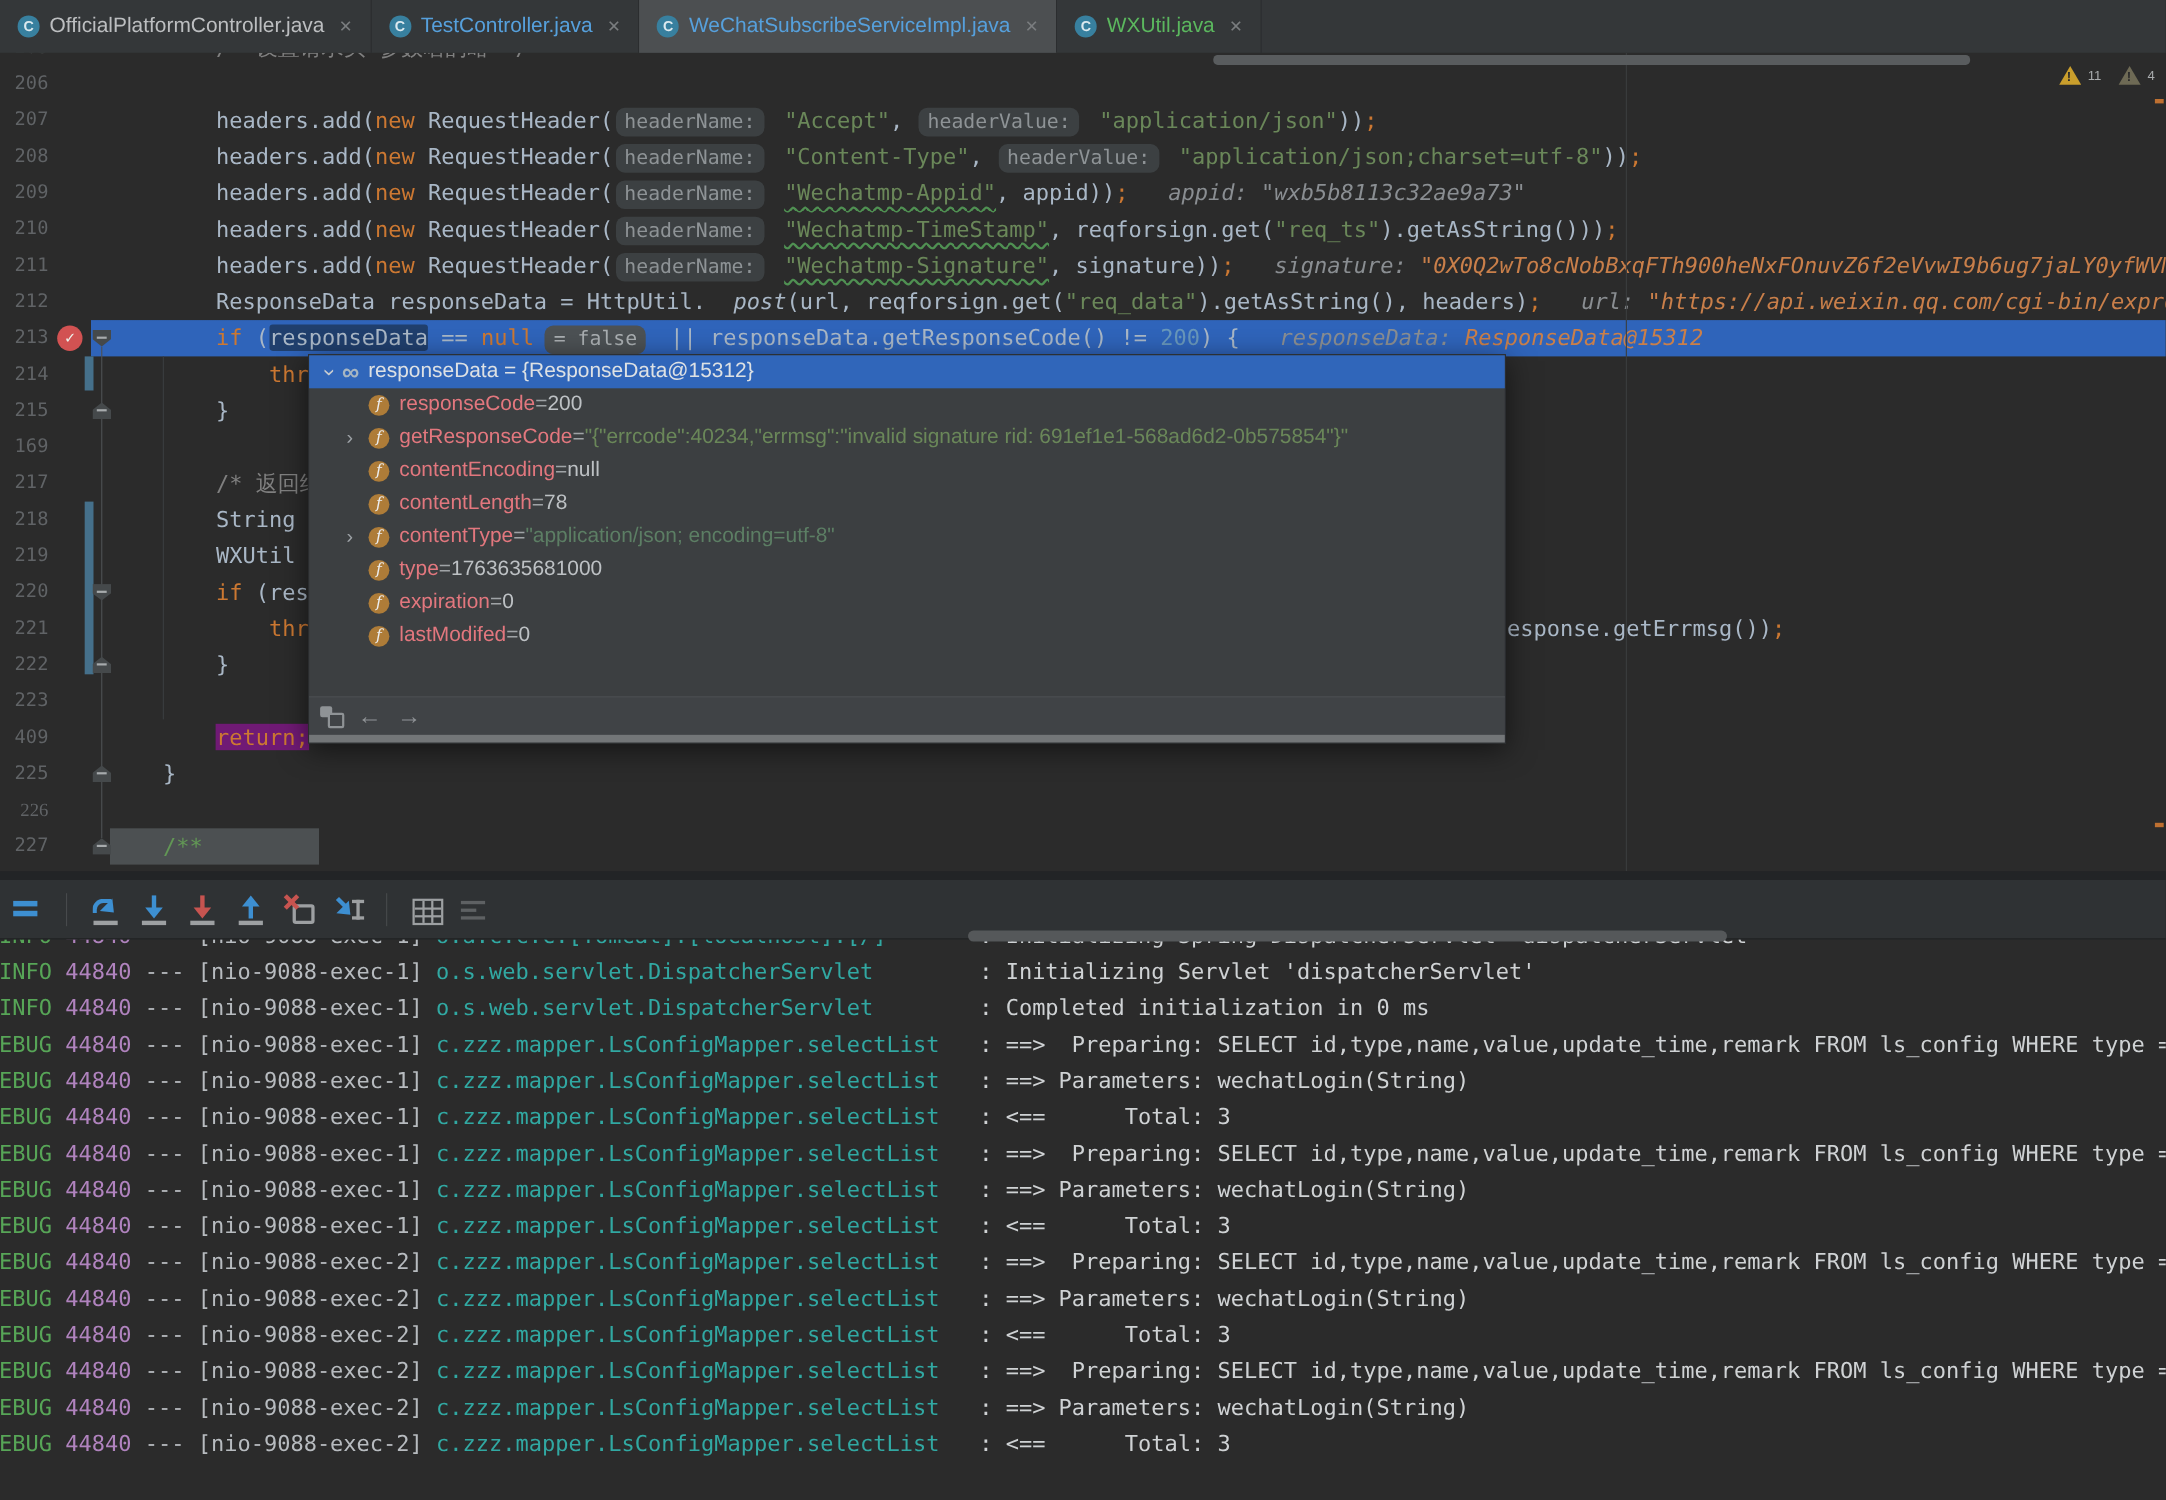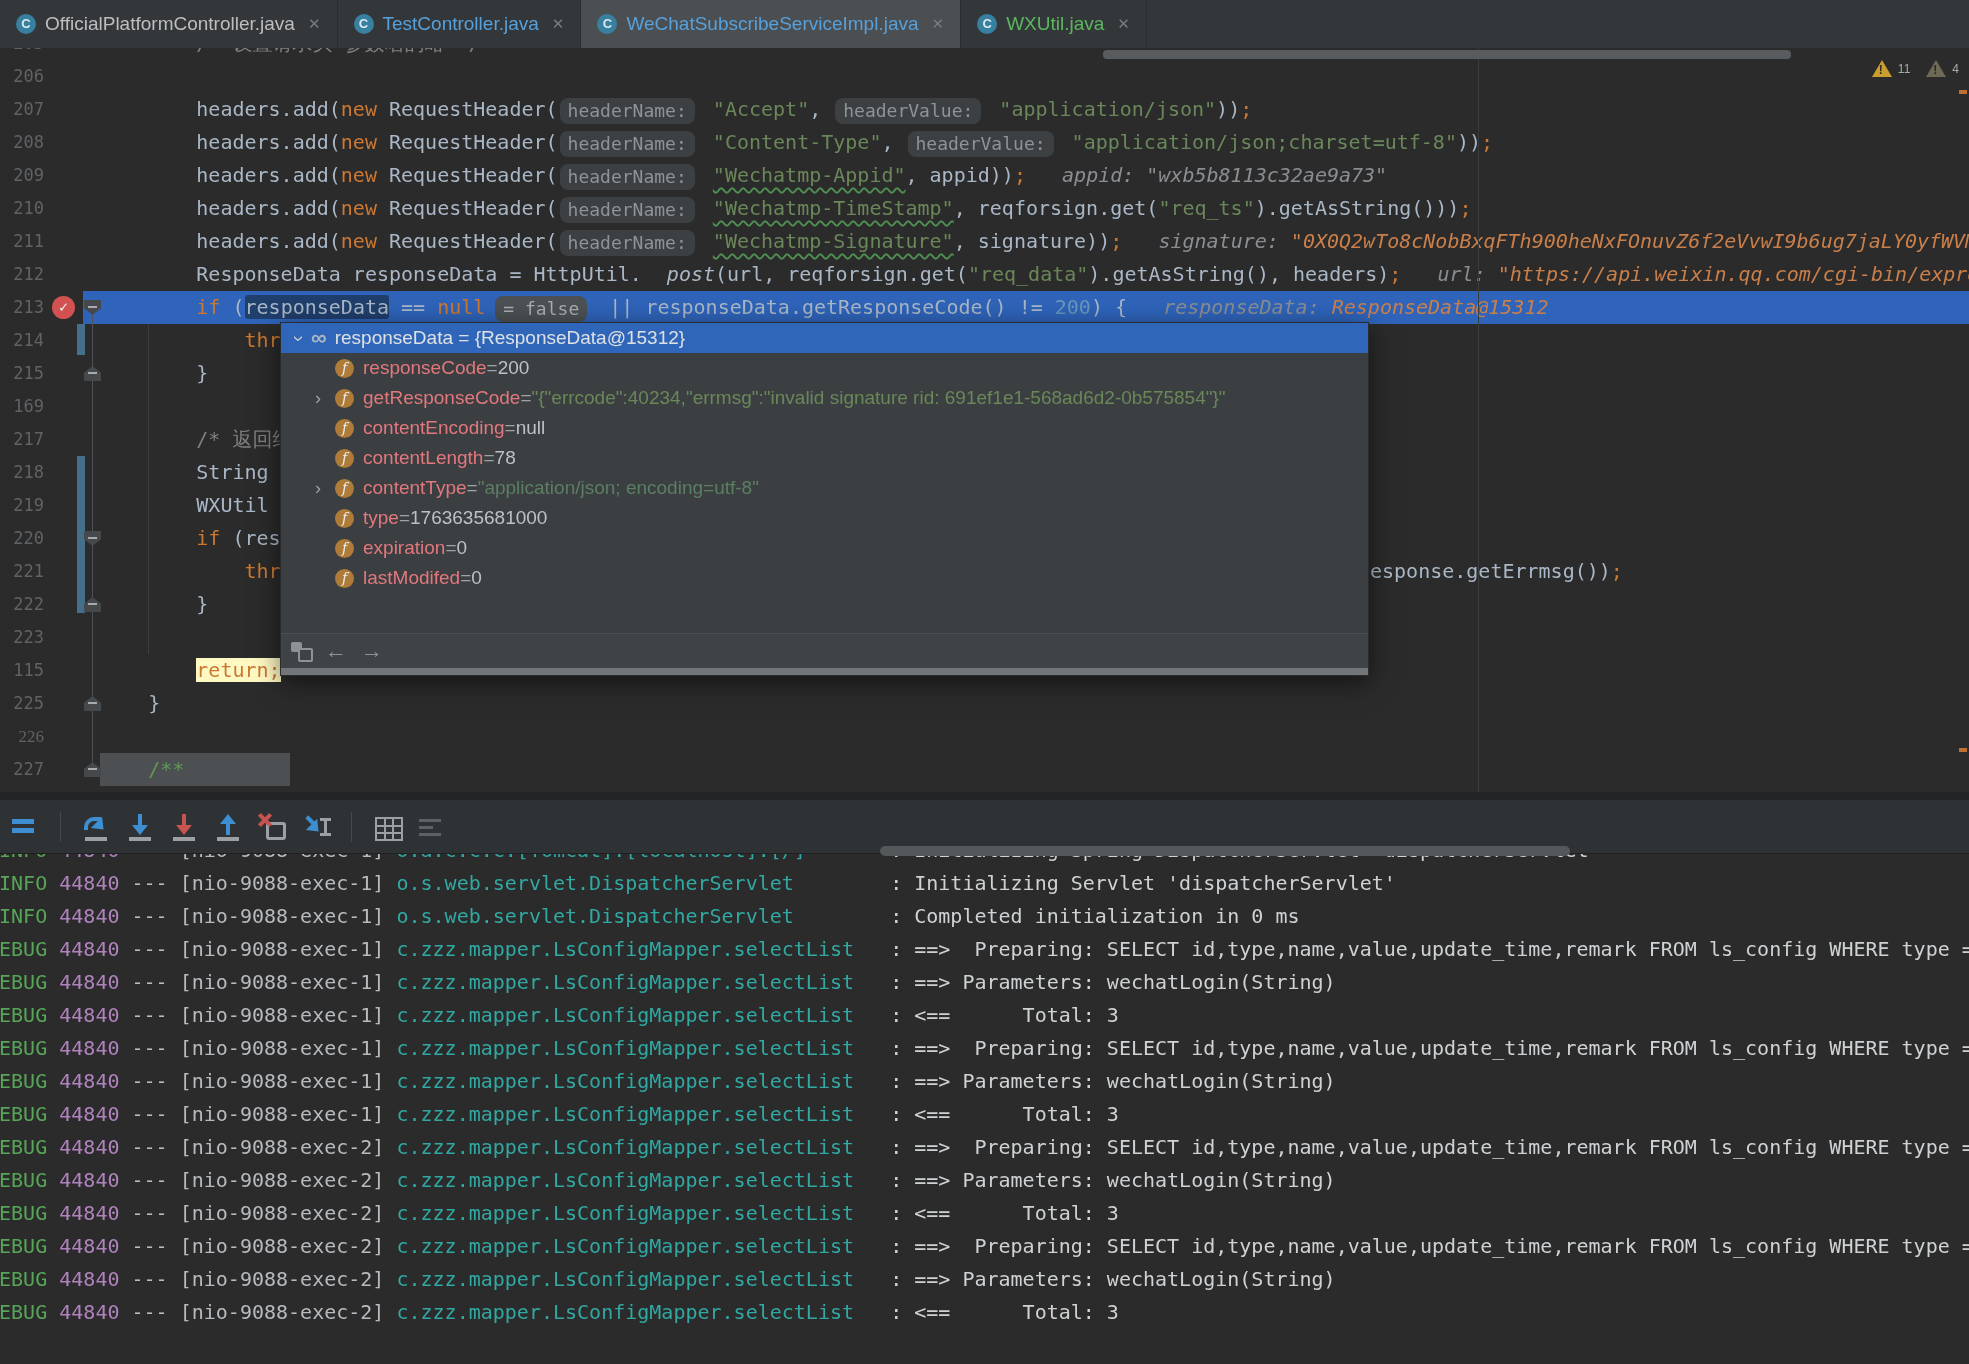--- a/index.html
+++ b/index.html
@@ -24,21 +24,21 @@
   .lineno{position:absolute;left:0;top:0;width:44px;text-align:right;color:#606366;font-size:17px;}
   .code{position:absolute;left:100px;top:0;white-space:pre;}
   .tailfrag{position:absolute;left:1370px;top:0;white-space:pre;}
   .seg.plain{color:#A9B7C6}.seg.kw{color:#CC7832}.seg.str{color:#6A8759}.seg.num{color:#6897BB}
   .seg.comment{color:#808080}.seg.doc{color:#629755}
   .seg.strw{color:#6A8759;text-decoration:underline;text-decoration-style:wavy;text-decoration-color:#4F9052;text-underline-offset:5px;}
   .seg.hint{color:#8A8E92;font-style:italic;}
   .seg.hintv{color:#C97F4A;font-style:italic;}
   .seg.method{color:#A9B7C6;font-style:italic;margin-left:25px;}
   .seg.selvar{background:rgba(20,32,46,.55);border-radius:3px;color:#A9B7C6;}
-  .seg.hlret{background:#fef9c3;color:#CC7832;}
+  .seg.hlret{background:#701a75;color:#CC7832;}
   .chip{display:inline-block;background:#3C4042;color:#8E9396;border-radius:8px;padding:0 8px;
     margin:0 6px 0 2px;font-size:18px;line-height:26px;vertical-align:middle;}
   .chip2{display:inline-block;background:#4C5154;color:#A9AEB1;border-radius:8px;padding:0 8px;
     margin:0 10px;font-size:18px;line-height:26px;vertical-align:middle;}
   .docbar{position:absolute;left:100px;top:0;width:190px;height:33px;background:#4C5052;z-index:0;}
 
   .iguide{position:absolute;left:148px;width:1px;background:#3A3E40;z-index:1;}
   .ruler{position:absolute;left:1478px;top:0;bottom:0;width:1px;background:#3B3D3F;z-index:3;}
   .hthumb{position:absolute;left:1103px;top:2px;width:688px;height:9px;background:#595C5E;border-radius:4px;z-index:5;}
   .vcsbar{position:absolute;left:77px;width:8px;background:#45708B;z-index:2;}
@@ -170,21 +170,21 @@
         <div class="erow" style="top: 276px;"><span class="lineno">214</span><span class="code"><span class="seg kw">            thr</span></span></div>
         <div class="erow" style="top: 309px;"><span class="lineno">215</span><span class="code"><span class="seg plain">        }</span></span></div>
         <div class="erow" style="top: 342px;"><span class="lineno">169</span><span class="code"></span></div>
         <div class="erow" style="top: 375px;"><span class="lineno">217</span><span class="code"><span class="seg comment">        /* 返回结</span></span></div>
         <div class="erow" style="top: 408px;"><span class="lineno">218</span><span class="code"><span class="seg plain">        String </span></span></div>
         <div class="erow" style="top: 441px;"><span class="lineno">219</span><span class="code"><span class="seg plain">        WXUtil</span></span></div>
         <div class="erow" style="top: 474px;"><span class="lineno">220</span><span class="code"><span class="seg plain">        </span><span class="seg kw">if</span><span class="seg plain"> (res</span></span></div>
         <div class="erow" style="top: 507px;"><span class="lineno">221</span><span class="code"><span class="seg kw">            thr</span></span><span class="tailfrag"><span class="seg plain">esponse.getErrmsg())</span><span class="seg kw">;</span></span></div>
         <div class="erow" style="top: 540px;"><span class="lineno">222</span><span class="code"><span class="seg plain">        }</span></span></div>
         <div class="erow" style="top: 573px;"><span class="lineno">223</span><span class="code"></span></div>
-        <div class="erow" style="top: 606px;"><span class="lineno">115</span><span class="code"><span class="seg plain">        </span><span class="seg hlret">return;</span></span></div>
+        <div class="erow" style="top: 606px;"><span class="lineno">409</span><span class="code"><span class="seg plain">        </span><span class="seg hlret">return;</span></span></div>
         <div class="erow" style="top: 639px;"><span class="lineno">225</span><span class="code"><span class="seg plain">    }</span></span></div>
         <div class="erow" style="top: 672px; font-family: Liberation Serif, serif;"><span class="lineno">226</span><span class="code"></span></div>
         <div class="erow" style="top: 705px;"><div class="docbar"></div><span class="lineno">227</span><span class="code"><span class="seg doc">    /**</span></span></div>
       </div>
     <div id="gutterdeco">
         <div class="iguide" style="top: 276px; height: 330px;"></div>
         <div class="vcsbar" style="top: 276px; height: 31px;"></div>
         <div class="vcsbar" style="top: 408px; height: 157px;"></div>
         <div class="connector" style="top: 267px; height: 447px;"></div>
         <div class="fold down" style="top: 252px;"></div>

